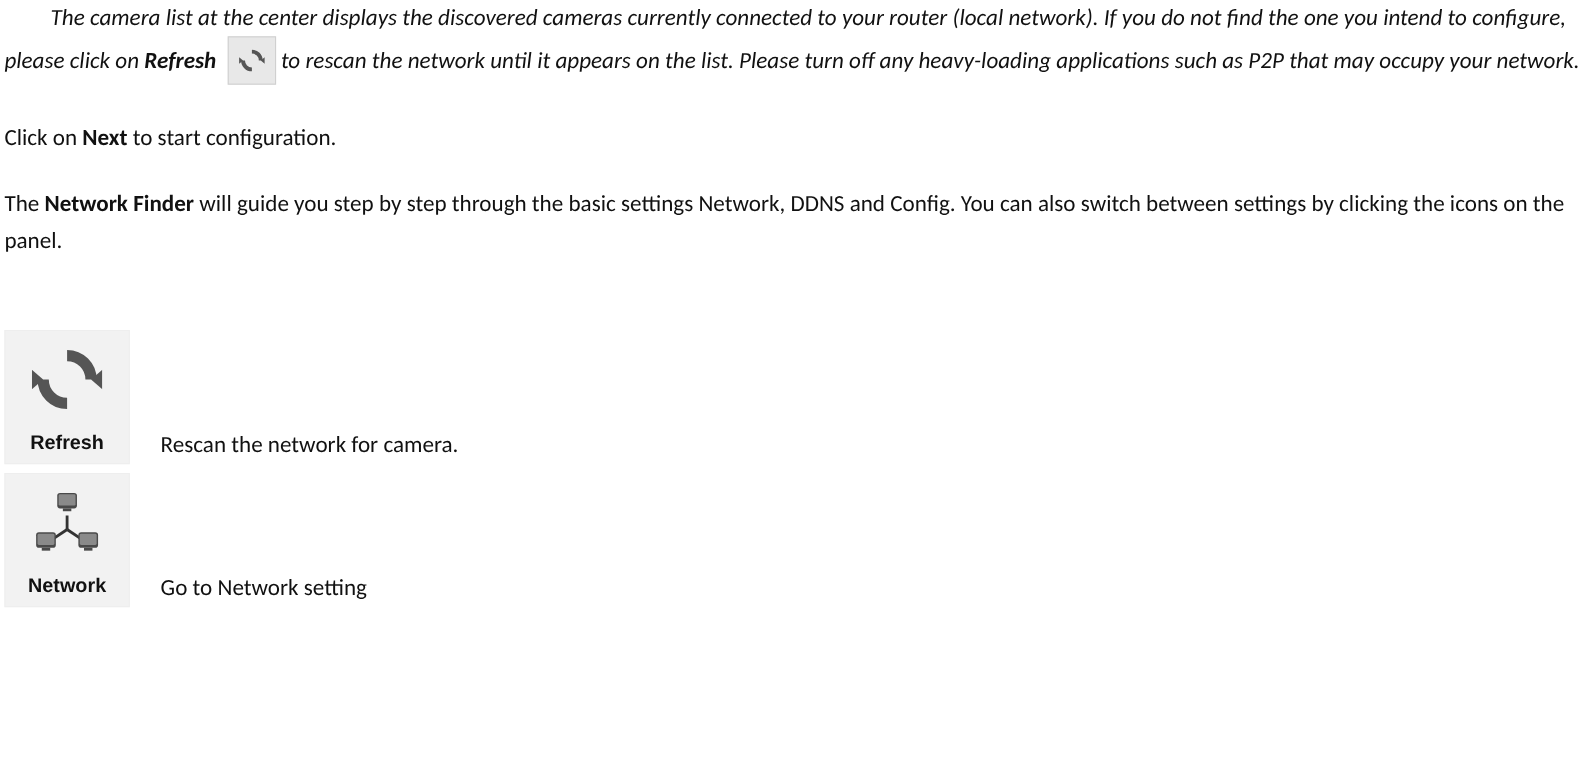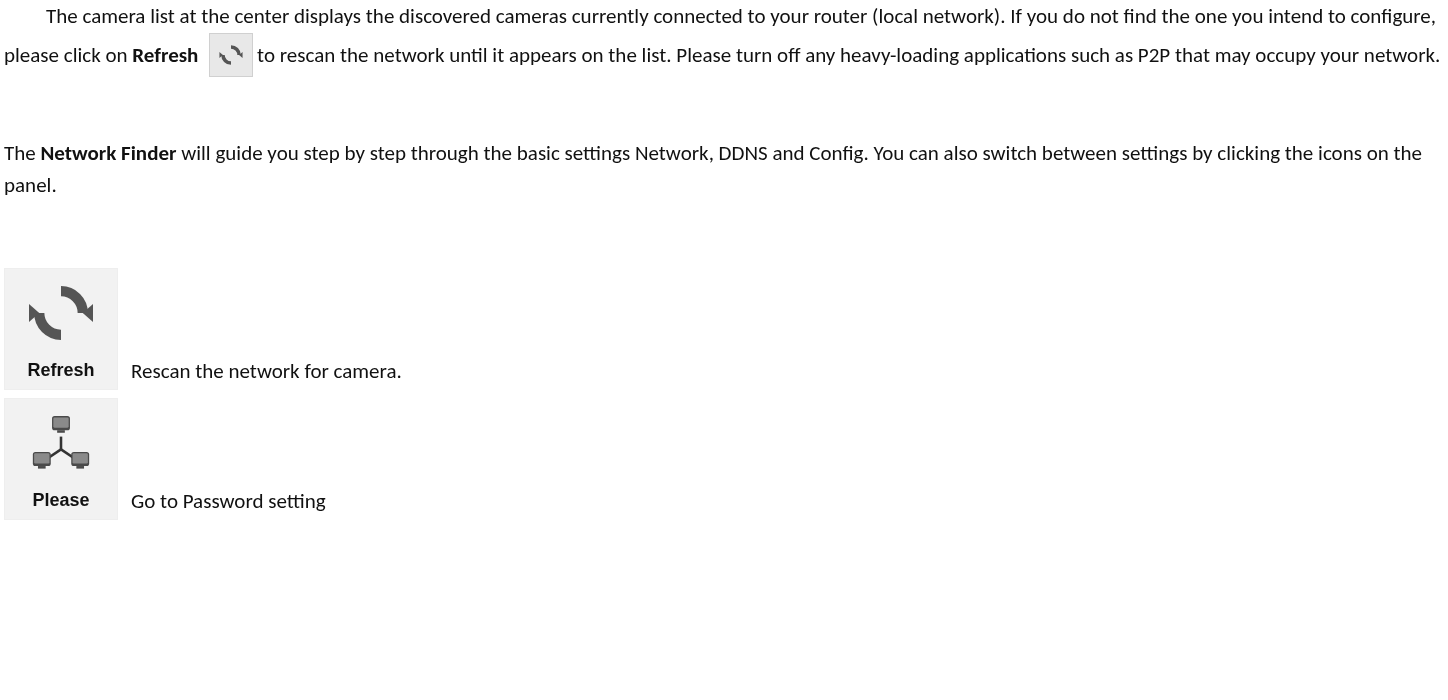--- a/index.html
+++ b/index.html
@@ -12,20 +12,21 @@
     color: #111;
     line-height: 1.55;
   }
   .page {
     padding: 0 4px 40px 4px;
   }
   p { margin: 0; }
   .para1 {
     text-indent: 42px;
     margin-top: 0;
+    font-style: italic;
   }
   .inline-icon {
     display: inline-block;
     vertical-align: middle;
     width: 42px;
     height: 42px;
     background: #e8e8e8;
     position: relative;
     border: 1px solid #d0d0d0;
     margin: 0 4px 4px 6px;
@@ -60,21 +61,21 @@
     justify-content: center;
   }
   .block-icon .caption {
     font-family: Arial, sans-serif;
     font-size: 18px;
     font-weight: bold;
     color: #111;
     padding-bottom: 4px;
   }
   .row-label {
-    margin-left: 13px;
+    margin-left: 28px;
     padding-bottom: 2px;
   }
   .spacer { height: 28px; }
   .spacer-lg { height: 58px; }
   b { font-weight: bold; }
   svg { display: block; }
 </style>
 </head>
 <body>
 
@@ -88,20 +89,23 @@
         <polygon points="82,50 96,38 96,62" fill="#555"></polygon>
         <path d="M50 82 A32 32 0 0 1 18 50" fill="none" stroke="#555" stroke-width="14" stroke-linecap="butt"></path>
         <polygon points="18,50 4,38 4,62" fill="#555"></polygon>
       </svg>
     </span><span>to rescan the network until it appears on the list. Please turn off any heavy-loading applications such as P2P that may occupy your network.</span>
   </p>
 
   <div class="spacer"></div>
 
 
+  <p>
+    <span>Click on </span><b>Next</b><span> to start configuration.</span>
+  </p>
 
   <div class="spacer"></div>
 
   <p>
     <span>The </span><b>Network Finder</b><span> will guide you step by step through the basic settings Network, DDNS and Config. You can also switch between settings by clicking the icons on the panel.</span>
   </p>
 
   <div class="spacer-lg"></div>
 
   <div class="block-icon-row">
@@ -136,18 +140,18 @@
 
           <rect x="6" y="64" width="28" height="22" rx="4" fill="#4a4a4a"></rect>
           <rect x="8" y="66" width="24" height="16" rx="2" fill="#8a8a8a"></rect>
           <rect x="14" y="86" width="12" height="4" fill="#4a4a4a"></rect>
 
           <rect x="66" y="64" width="28" height="22" rx="4" fill="#4a4a4a"></rect>
           <rect x="68" y="66" width="24" height="16" rx="2" fill="#8a8a8a"></rect>
           <rect x="74" y="86" width="12" height="4" fill="#4a4a4a"></rect>
         </svg>
       </div>
-      <div class="caption">Please</div>
+      <div class="caption">Network</div>
     </div>
-    <div class="row-label">Go to Password setting</div>
+    <div class="row-label">Go to Network setting</div>
   </div>
 
 </div>
 
 </body></html>

